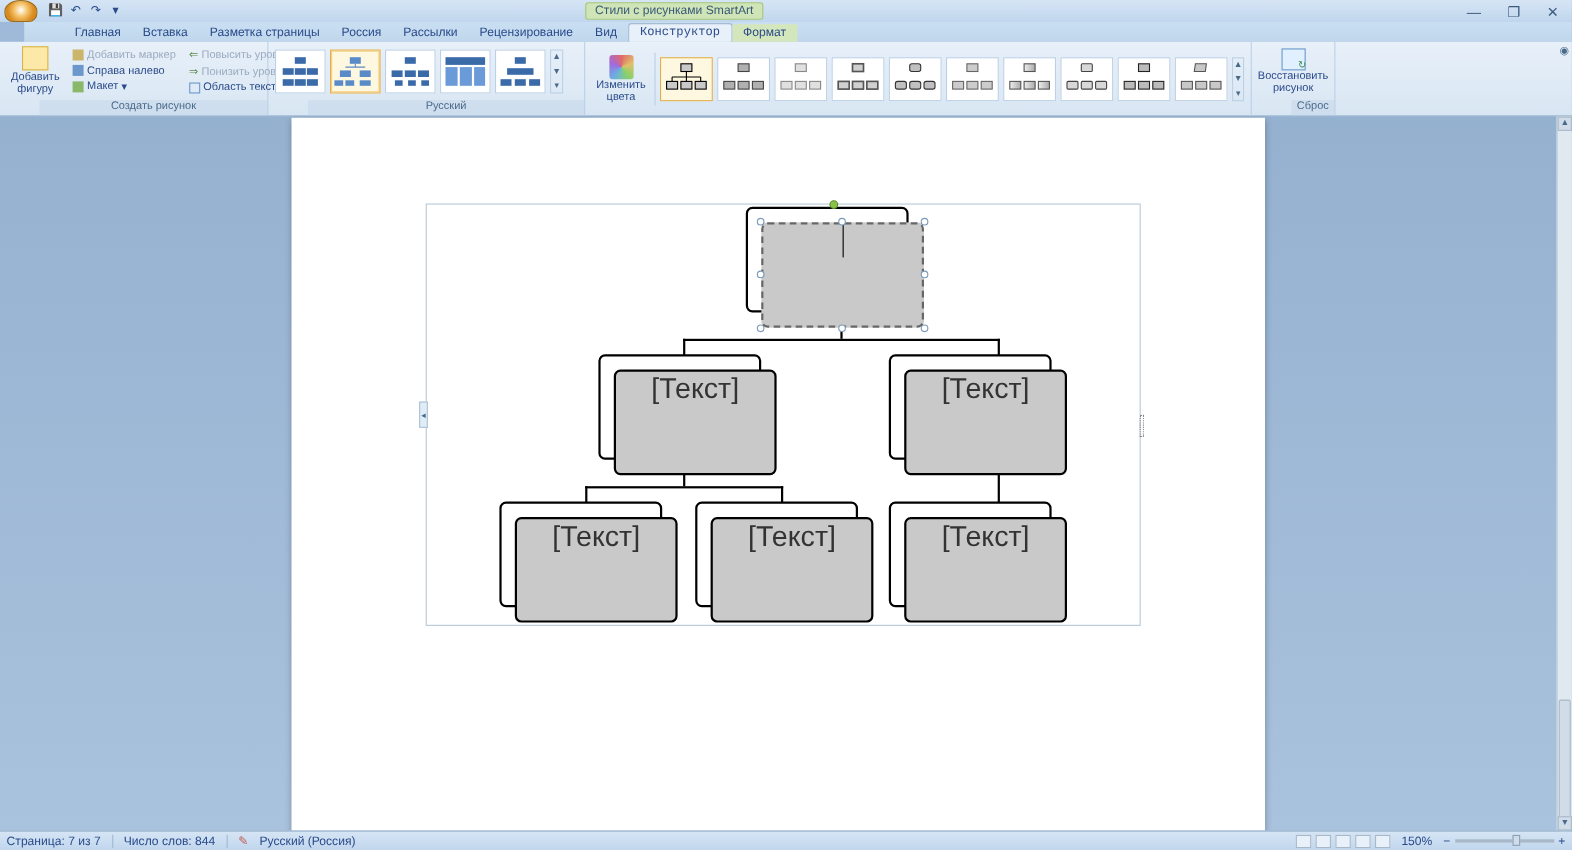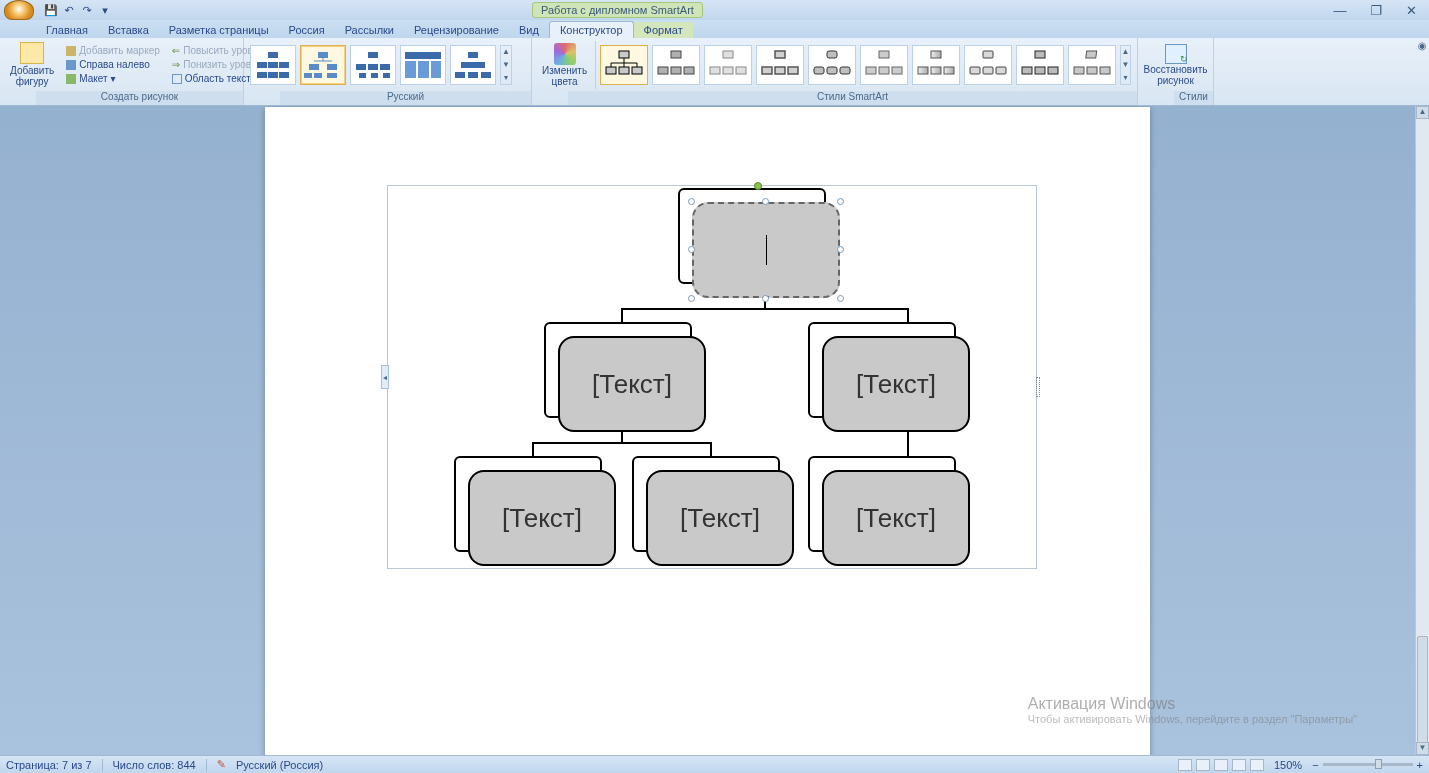--- a/index.html
+++ b/index.html
@@ -7,24 +7,24 @@
 body { background: linear-gradient(to bottom, #9db8d8 0%, #a4bddb 50%, #b0c7e0 100%); }
 
 .titlebar { height: 20px; background: linear-gradient(#d6e5f5, #c0d6ed); display: flex; align-items: center; font-size: 11px; color: #3b5a7a; }
 .office-btn { width: 30px; height: 20px; background: radial-gradient(circle at 50% 45%, #fff 0%, #f5c36a 35%, #d88a1e 70%); border-radius: 50% 50% 8px 8px; border: 1px solid #9b6a16; margin: 0 4px; }
 .qat { display: flex; gap: 4px; margin-left: 6px; }
 .qat span { width: 14px; height: 14px; display: inline-block; color: #2a4a8a; font-size: 11px; line-height: 14px; text-align: center; }
 .title-ctx { margin-left: 420px; padding: 1px 8px; background: #cfe4b7; border: 1px solid #a7c77b; border-radius: 3px; }
 .title-doc { margin-left: 10px; }
 .win-controls { margin-left: auto; display: flex; gap: 24px; padding-right: 12px; font-size: 13px; color: #3b5a7a; }
 
-.tabsbar { height: 18px; background: linear-gradient(#cadff2, #bfd6ec); display: flex; align-items: flex-end; font-size: 11px; padding-left: 36px; }
+.tabsbar { height: 18px; background: linear-gradient(#cadff2, #bfd6ec); display: flex; align-items: flex-end; font-size: 11px; padding-left: 36px; margin-left: 22px; }
 .tab { padding: 2px 10px; color: #2a4a8a; cursor: pointer; }
 .tab.context { background: #d4e7bc; }
-.tab.active { background: #e8f0f9; border: 1px solid #a0b8d0; border-bottom: none; border-radius: 3px 3px 0 0; color: #2a4a8a; }
+.tab.active { background: #e8f0f9; border: 1px solid #a0b8d0; border-bottom: none; border-radius: 3px 3px 0 0; color: #2a4a8a; font-family: Liberation Mono, monospace; }
 
 .ribbon { height: 68px; background: linear-gradient(#e8f0f9, #d8e6f3); border-bottom: 1px solid #a0b8d0; display: flex; }
 .rgroup { border-right: 1px solid #bcd0e6; display: flex; flex-direction: column; }
 .rgroup-body { flex: 1; display: flex; align-items: center; padding: 2px 6px; gap: 4px; }
 .rgroup-label { height: 14px; text-align: center; font-size: 10px; color: #4a6a8a; background: rgba(190, 210, 230, 0.4); margin-left: 36px; }
 
 .bigbtn { display: flex; flex-direction: column; align-items: center; justify-content: center; padding: 2px 4px; font-size: 10px; color: #2a4a8a; cursor: pointer; text-align: center; line-height: 1.1; }
 .bigbtn-icon { width: 24px; height: 22px; background: #fce9a8; border: 1px solid #d6b54a; margin-bottom: 1px; }
 .cmd-col { display: flex; flex-direction: column; gap: 1px; }
 .cmd { font-size: 10px; color: #2a4a8a; padding: 1px 4px; cursor: pointer; white-space: nowrap; display: flex; align-items: center; gap: 3px; }
@@ -42,21 +42,21 @@
 
 .workspace { position: absolute; top: 106px; left: 0; right: 14px; bottom: 18px; background: linear-gradient(#95b1d0, #a9c2dd); display: flex; justify-content: center; overflow: hidden; }
 .page { width: 885px; height: 700px; background: #fff; box-shadow: 0 2px 6px rgba(0,0,0,0.3); position: relative; margin-top: 1px; }
 .smartart-frame { position: absolute; left: 122px; top: 78px; width: 650px; height: 384px; border: 1px solid #b8c8d8; }
 .sel-handle { position: absolute; width: 7px; height: 7px; background: #fff; border: 1px solid #7a9ab8; border-radius: 50%; }
 .rot-handle { position: absolute; width: 8px; height: 8px; background: #8bc34a; border: 1px solid #5a8a2a; border-radius: 50%; left: 50%; top: -6px; transform: translateX(-50%); }
 .pane-toggle { position: absolute; left: -7px; top: 50%; transform: translateY(-50%); width: 8px; height: 24px; background: #e0ecf6; border: 1px solid #a8c0d8; font-size: 8px; display: flex; align-items: center; justify-content: center; color: #4a6a8a; cursor: pointer; }
 
 .node { position: absolute; }
 .node-back { position: absolute; background: #fff; border: 2px solid #000; border-radius: 6px; }
-.node-front { position: absolute; background: #c9c9c9; border: 2px solid #000; border-radius: 16px; display: flex; align-items: center; justify-content: center; font-size: 26px; color: #333; }
+.node-front { position: absolute; background: #c9c9c9; border: 2px solid #000; border-radius: 6px; display: flex; justify-content: center; font-size: 26px; color: #333; }
 .node-front.top .cursor { width: 1px; height: 30px; background: #000; }
 .conn { position: absolute; background: #000; }
 
 .vscroll { position: absolute; top: 106px; right: 0; bottom: 18px; width: 14px; background: #e0e8f0; border-left: 1px solid #b8c8d8; }
 .vscroll-btn { height: 13px; background: #d0dce8; border: 1px solid #a8b8c8; font-size: 8px; text-align: center; color: #4a6a8a; }
 .vscroll-thumb { position: absolute; left: 1px; right: 1px; top: 530px; height: 130px; background: #d0dce8; border: 1px solid #a8b8c8; border-radius: 2px; }
 
 .statusbar { position: absolute; bottom: 0; left: 0; right: 0; height: 18px; background: linear-gradient(#d6e5f5, #c0d6ed); border-top: 1px solid #a0b8d0; display: flex; align-items: center; font-size: 11px; color: #2a4a8a; padding: 0 6px; gap: 10px; }
 .statusbar .sep { width: 1px; height: 12px; background: #a0b8d0; }
 .statusbar .right { margin-left: auto; display: flex; align-items: center; gap: 4px; }
@@ -72,21 +72,21 @@
 <body>
 
 <div class="titlebar">
   <div class="office-btn"></div>
   <div class="qat">
     <span>💾</span>
     <span>↶</span>
     <span>↷</span>
     <span>▾</span>
   </div>
-  <div class="title-ctx">Работа с дипломном SmartArt</div>
+  <div class="title-ctx">Стили с рисунками SmartArt</div>
   <div class="win-controls">
     <span>—</span>
     <span>❐</span>
     <span>✕</span>
   </div>
 </div>
 
 <div class="tabsbar">
   <div class="tab">Главная</div>
   <div class="tab">Вставка</div>
@@ -295,34 +295,33 @@
             <rect x="16" y="18" width="10" height="7" fill="#c8c8c8" stroke="#555"></rect>
             <rect x="29" y="18" width="10" height="7" fill="#c8c8c8" stroke="#555"></rect>
           </svg>
         </div>
       <div class="style-arrows">
         <span>▲</span>
         <span>▼</span>
         <span>▾</span>
       </div>
     </div>
-    <div class="rgroup-label">Стили SmartArt</div>
   </div>
 
   <div class="rgroup" style="width:76px">
     <div class="rgroup-body" style="justify-content:center">
       <div class="bigbtn">
         <div style="width:22px;height:20px;border:1px solid #6a98cb;background:#e0f0ff;position:relative">
             <span style="position:absolute;right:-2px;bottom:-2px;color:#3a8a4a;font-size:9px">↻</span>
           </div>
         <span style="white-space:pre">Восстановить
 рисунок</span>
       </div>
     </div>
-    <div class="rgroup-label">Стили</div>
+    <div class="rgroup-label">Сброс</div>
   </div>
   <div style="flex:1"></div>
   <div style="width:14px;font-size:10px;color:#4a6a8a;text-align:center;padding-top:2px">◉</div>
 </div>
 
 <div class="workspace">
   <div class="page">
     <div class="smartart-frame">
       <div class="pane-toggle">◂</div>
       <div style="position:absolute;right:-4px;top:50%;width:4px;height:20px;border:1px dotted #888"></div>
@@ -381,24 +380,20 @@
           </div>
       </div>
 
       <div class="node" style="left:420px;top:270px;width:160px;height:108px">
         <div class="node-back" style="left:0;top:0;width:148px;height:96px"></div>
         <div class="node-front" style="left:14px;top:14px;width:148px;height:96px">
             <span>[Текст]</span>
           </div>
       </div>
     </div>
-  </div>
-  <div class="watermark">
-    <div class="w1">Активация Windows</div>
-    <div class="w2">Чтобы активировать Windows, перейдите в раздел "Параметры"</div>
   </div>
 </div>
 
 <div class="vscroll">
   <div class="vscroll-btn">▲</div>
   <div class="vscroll-thumb"></div>
   <div class="vscroll-btn" style="position:absolute;bottom:0;left:0;right:0">▼</div>
 </div>
 
 <div class="statusbar">

